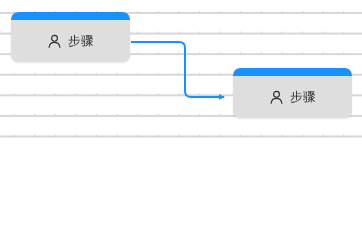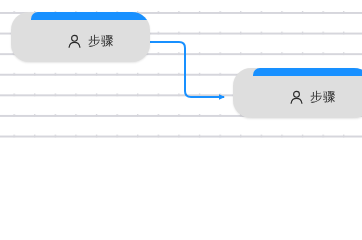--- a/index.html
+++ b/index.html
@@ -28,25 +28,24 @@
     overflow: hidden;
   }
   
   #dotgrid {
     position: absolute;
     inset: 0;
     pointer-events: none;
   }
   .node {
     position: absolute;
-    border-radius: 18px;
+    border-radius: 7px;
     background: #dedede;
     overflow: hidden;
     box-shadow: 0 1px 2px rgba(0,0,0,0.10);
-    padding-left: 20px;
   }
   .node-header {
     height: 8px;
     background: #1890ff;
     border-top-left-radius: 7px;
     border-top-right-radius: 7px;
   }
   .node-body {
     height: calc(100% - 8px);
     display: flex;

